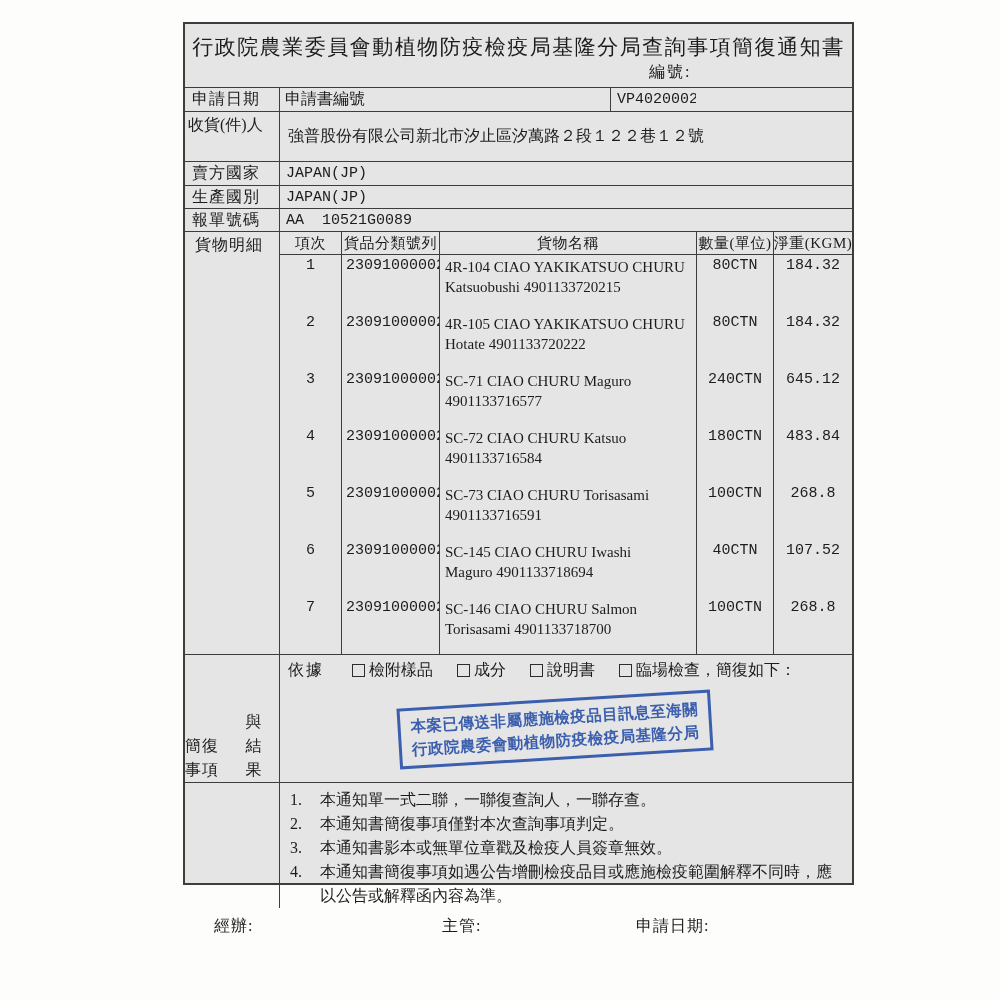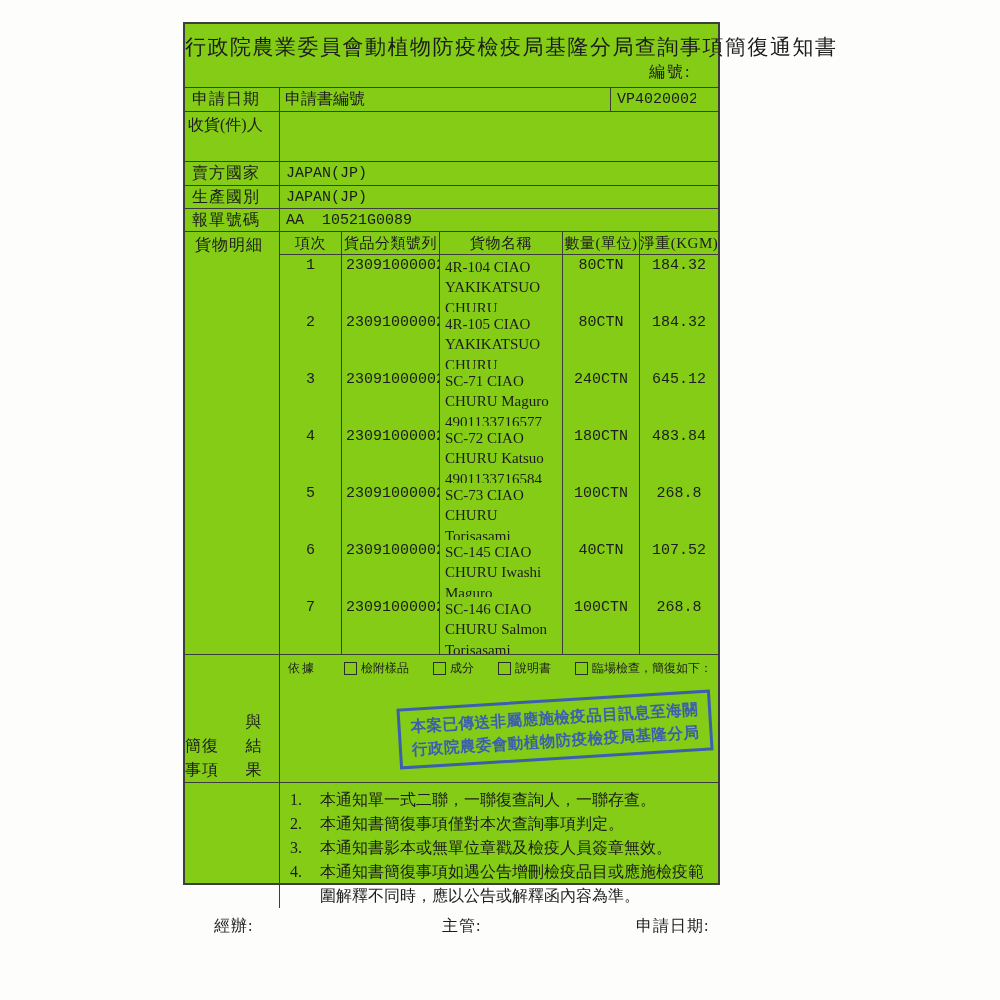--- a/index.html
+++ b/index.html
@@ -3,22 +3,22 @@
 <meta charset="utf-8">
 <style>
   :root{
     --line:#3d3d3d;
     --ink:#1c1c1c;
   }
   *{box-sizing:border-box;margin:0;padding:0;}
   html,body{width:1000px;height:1000px;background:#fdfdfb;color:var(--ink);
     font-family:"Liberation Serif","DejaVu Serif",serif;}
   .doc{
-    position:absolute;left:183px;top:22px;width:537px;
-    border:2px solid var(--line);background:#84cc16;
+    position:absolute;left:183px;top:22px;width:671px;
+    border:2px solid var(--line);background:#e5e5e5;
   }
   .row{display:grid;border-bottom:1.5px solid var(--line);}
   .row:last-child{border-bottom:none;}
   .bR{border-right:1.5px solid var(--line);}
   
   .top-block{display:block;height:64px;position:relative;}
   .doc-title{
     text-align:center;padding-top:9px;font-size:21px;letter-spacing:1.5px;
     white-space:nowrap;
   }
@@ -50,21 +50,21 @@
   .g-no{text-align:center;}
   .g-code{padding-left:4px;}
   .g-name{padding-left:5px;white-space:pre-line;line-height:1.35;font-family:Liberation Serif, serif;}
   .g-qty{text-align:center;}
   .g-wt{text-align:center;}
   
   .reply{grid-template-columns:95px 1fr;height:128px;}
   .side-label2{border-right:1.5px solid var(--line);display:flex;flex-direction:row;
     justify-content:center;align-items:flex-end;font-size:16px;line-height:1.5;letter-spacing:1px;gap:16px;}
   .reply-content{position:relative;}
-  .basis-line{display:flex;align-items:center;gap:24px;padding:5px 0 0 8px;font-size:12px;}
+  .basis-line{display:flex;align-items:center;gap:24px;padding:5px 0 0 8px;font-size:16px;}
   .basis-label{letter-spacing:2px;margin-right:4px;}
   .cb{display:inline-flex;align-items:center;white-space:nowrap;}
   .cb .box{width:13px;height:13px;border:1.5px solid #2c2c2c;display:inline-block;
     margin-right:4px;background:transparent;}
   .stamp{
     position:absolute;left:118px;top:44px;transform:rotate(-3.5deg);
     border:3px solid #3b5fae;color:#3b5fae;padding:4px 10px;text-align:center;
     font-size:15.5px;font-weight:bold;line-height:1.5;letter-spacing:0.5px;white-space:nowrap;
   }
   
@@ -93,20 +93,21 @@
 
   <div class="row r4">
     <div class="cell lab bR">申請日期</div>
     <div class="cell lab2 bR">申請書編號</div>
     <div class="cell val">VP402000203905</div>
   </div>
 
 
   <div class="row consignee">
     <div class="cell lab bR" style="padding-left:3px;letter-spacing:0;">收貨(件)人</div>
+    <div class="cell valcjk">強普股份有限公司新北市汐止區汐萬路２段１２２巷１２號</div>
   </div>
 
   <div class="row r2 h24">
     <div class="cell lab bR">賣方國家</div>
     <div class="cell val">JAPAN(JP)</div>
   </div>
 
   <div class="row r2 h23">
     <div class="cell lab bR">生產國別</div>
     <div class="cell val">JAPAN(JP)</div>

